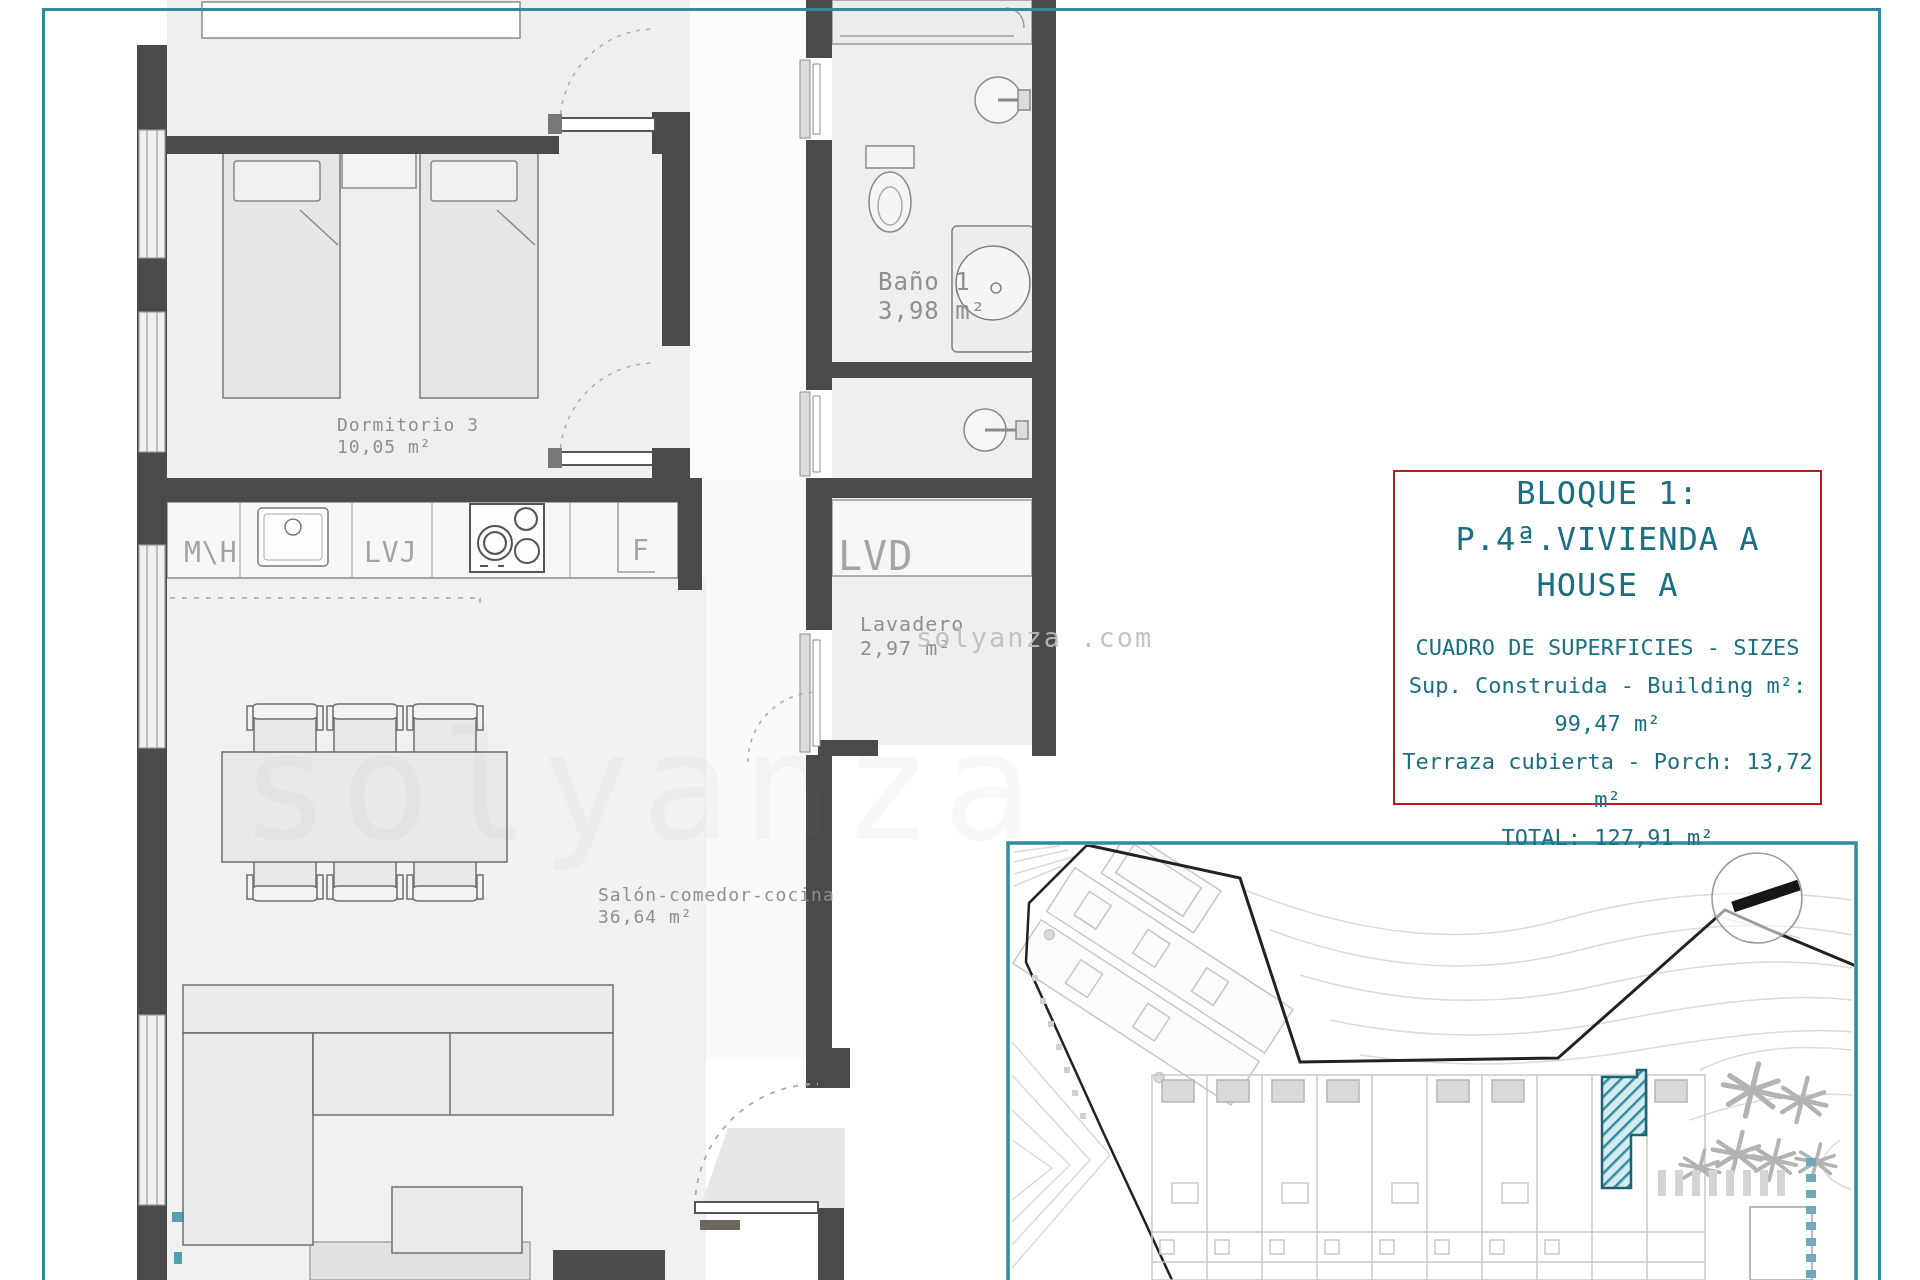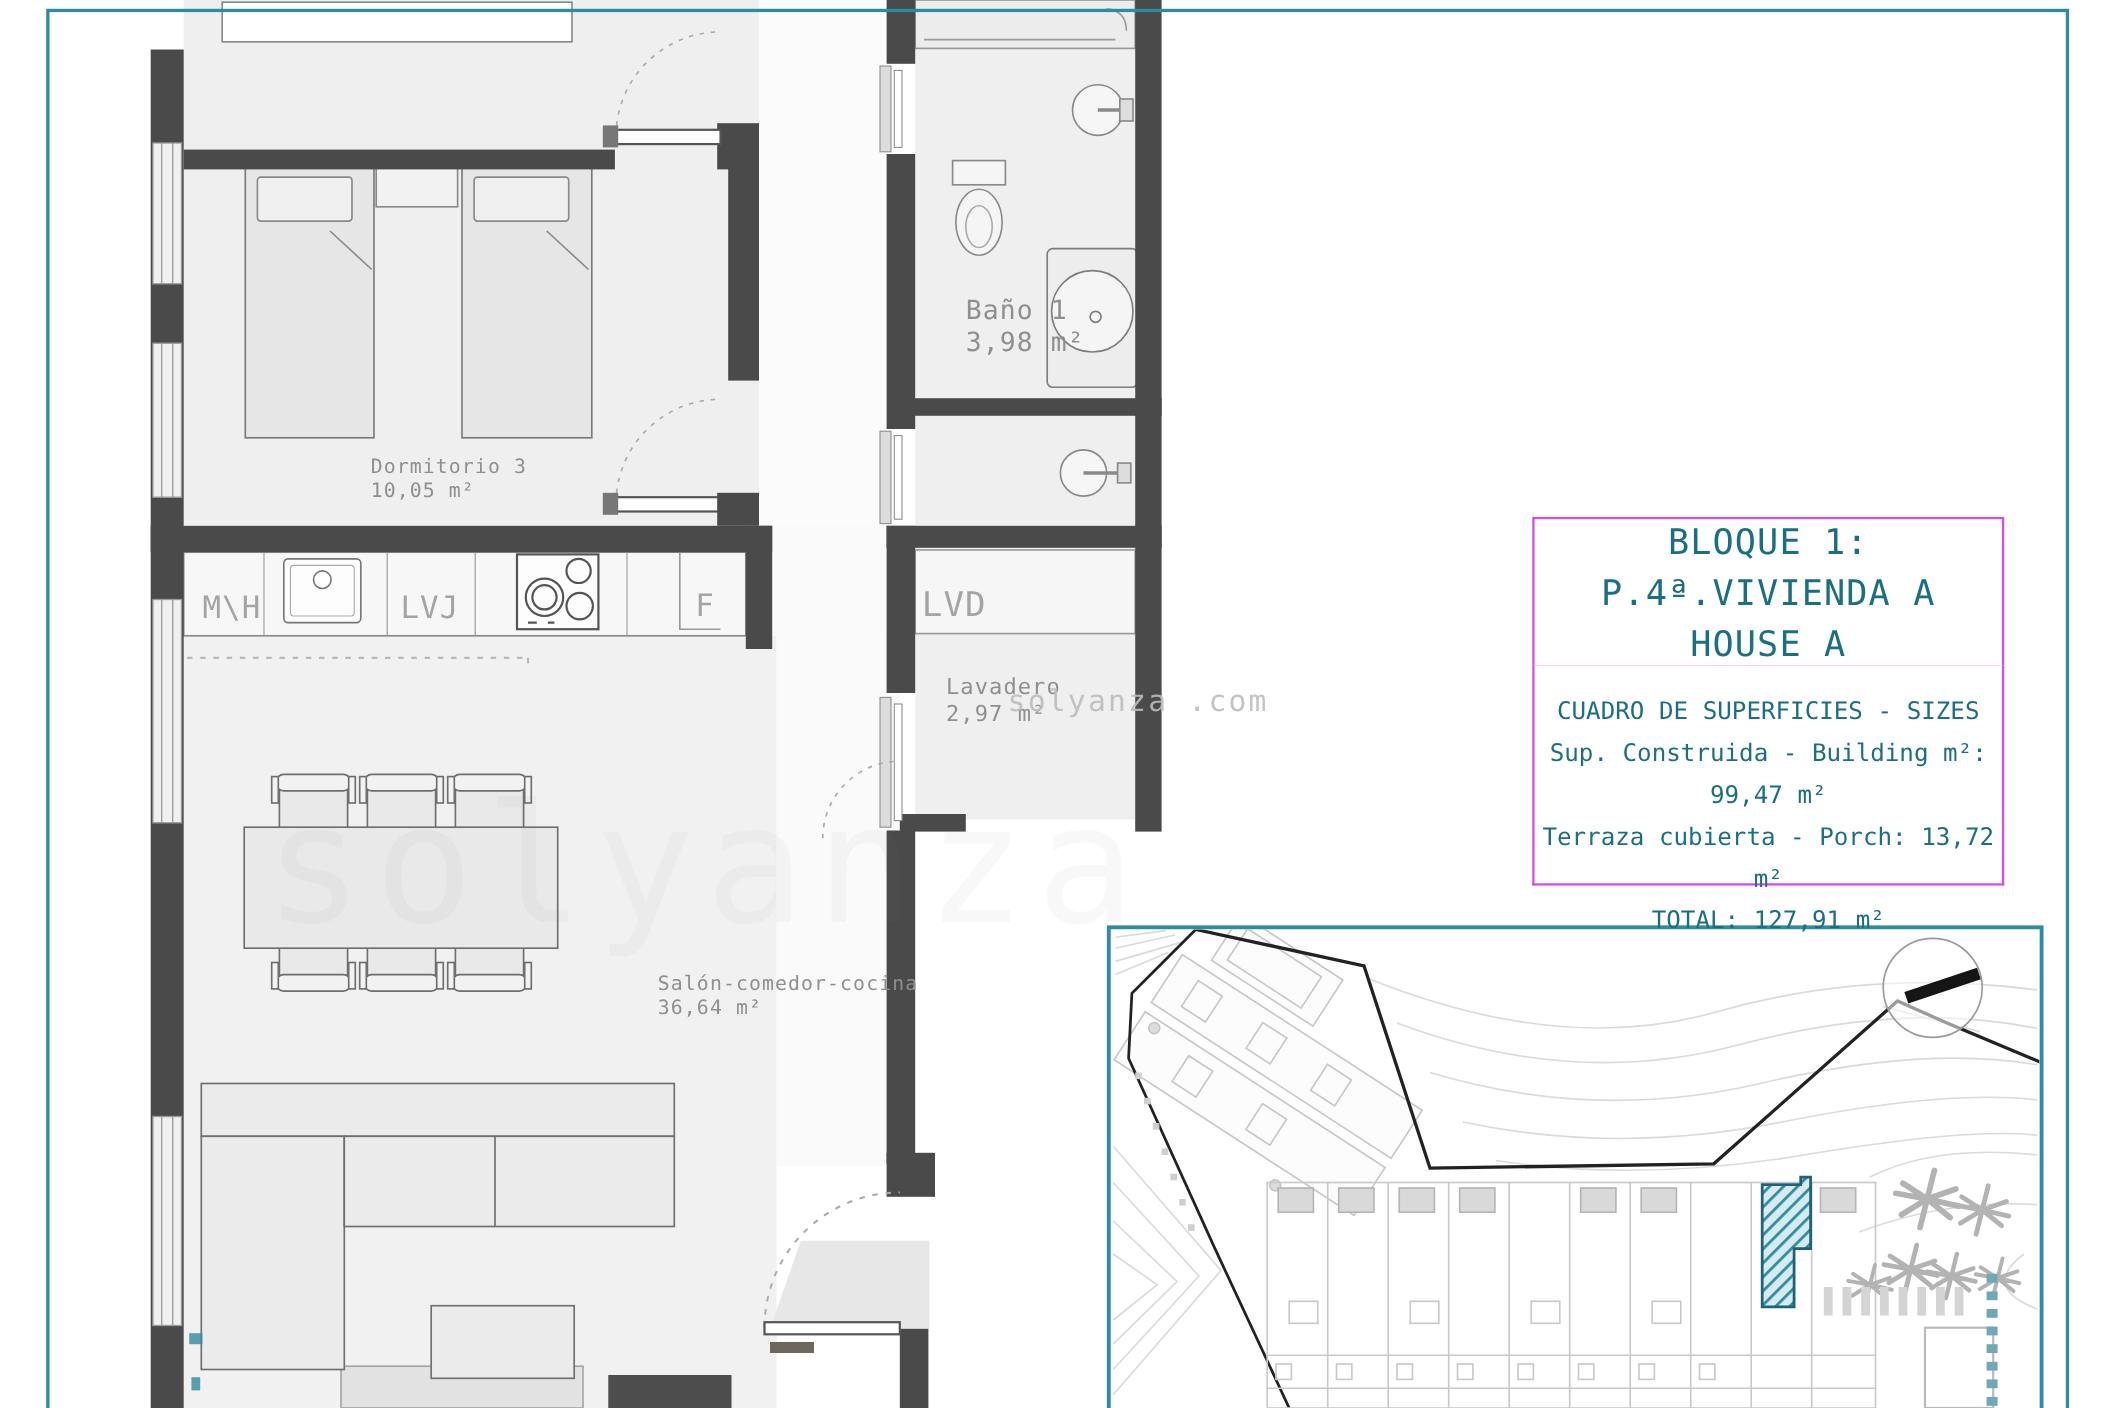--- a/index.html
+++ b/index.html
@@ -7,21 +7,21 @@
         font-family:"DejaVu Sans Mono","Liberation Mono",monospace;}
   .frame{position:absolute;left:42px;top:8px;width:1833px;height:1400px;
          border:3px solid #2f8ba0;pointer-events:none;}
   .plan-svg{position:absolute;left:0;top:0;width:1920px;height:1280px;}
   .label{position:absolute;color:#8f8f8f;line-height:1.2;letter-spacing:1px;white-space:nowrap;}
   .label span{display:block;}
   .room-label{font-size:18px;}
   .fixture-label{color:#9c9c9c;font-size:28px;opacity:.9;text-align:center;}
   .watermark{position:absolute;color:#bdbdbd;font-size:27px;letter-spacing:2px;opacity:.9;}
   .ghostmark{position:absolute;color:#777;font-size:150px;letter-spacing:10px;opacity:.045;}
-  .title-box{position:absolute;left:1393px;width:429px;background:#fff;border:2px solid #d946ef;
+  .title-box{position:absolute;left:1393px;width:429px;background:#fff;border:2px solid #b91c1c;
              color:#1a7082;text-align:center;box-sizing:border-box;}
   .title-box.top{top:470px;height:137px;display:flex;flex-direction:column;justify-content:center;
                  font-size:32px;letter-spacing:1px;gap:8px;}
   .title-box.bottom{top:605px;height:200px;font-size:22px;line-height:38px;padding-top:24px;border-top:none;}
 </style>
 </head>
 <body>
 
 <div class="page">
 
@@ -341,21 +341,21 @@
     <span>2,97 m²</span>
   </div>
   <div class="label room-label" style="left:598px;top:884px">
     <span>Salón-comedor-cocina</span>
     <span>36,64 m²</span>
   </div>
 
   <div class="label fixture-label" style="left:184px;top:536px">M\H</div>
   <div class="label fixture-label" style="left:364px;top:536px">LVJ</div>
   <div class="label fixture-label" style="left:632px;top:534px">F</div>
-  <div class="label fixture-label" style="left:838px;top:532px;font-size:31px">LVD</div>
+  <div class="label fixture-label" style="left:838px;top:532px;font-size:40px">LVD</div>
 
   <div class="watermark" style="left:916px;top:622px">solyanza .com</div>
   <div class="ghostmark" style="left:240px;top:700px">solyanza</div>
 
   <div class="title-box top">
     <div>BLOQUE 1:</div>
     <div>P.4ª.VIVIENDA A</div>
     <div>HOUSE A</div>
   </div>
   <div class="title-box bottom">

